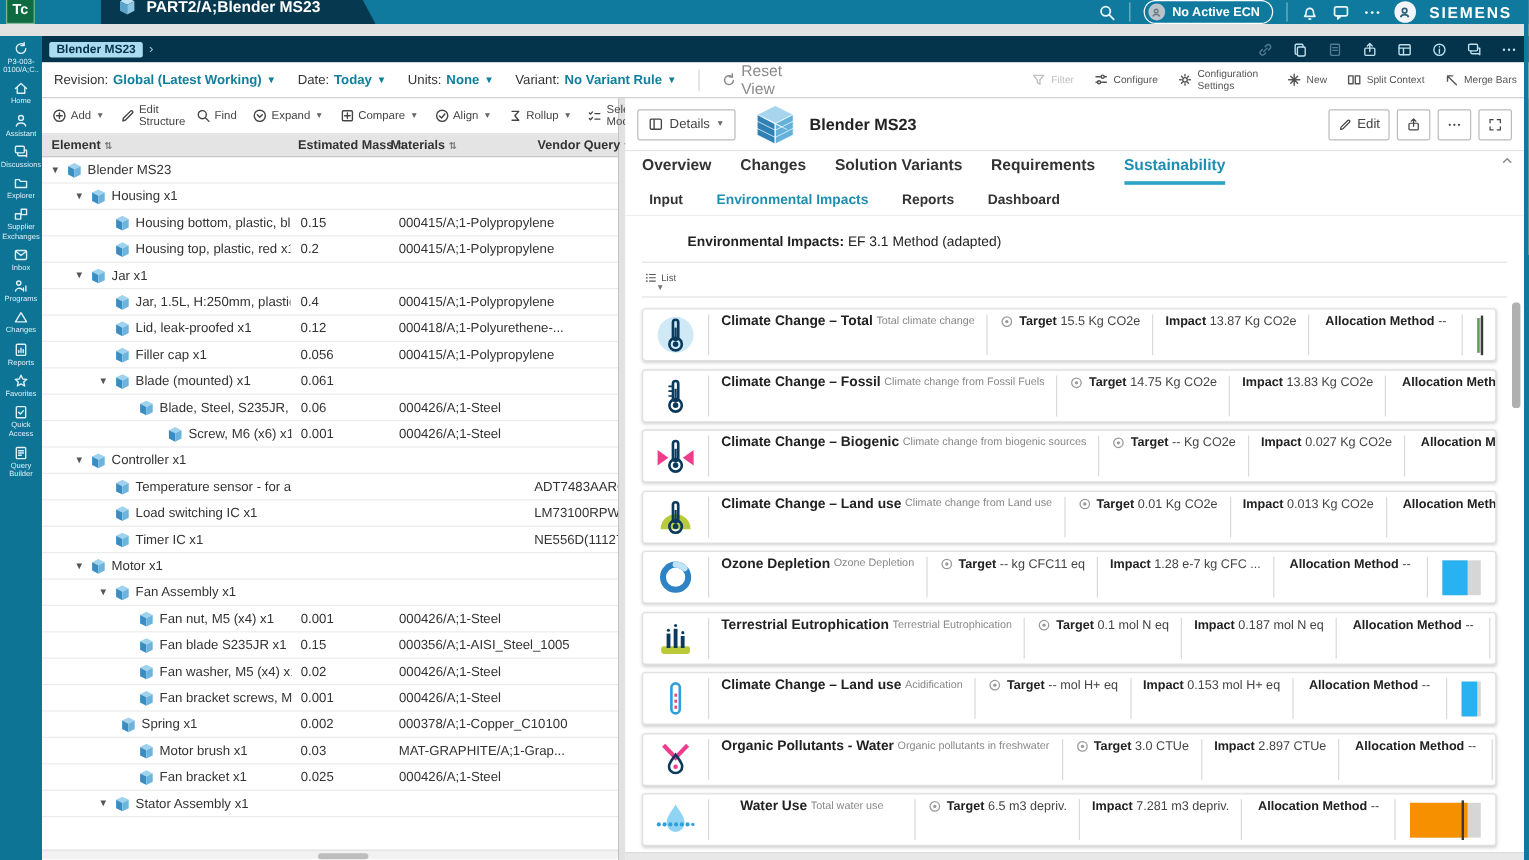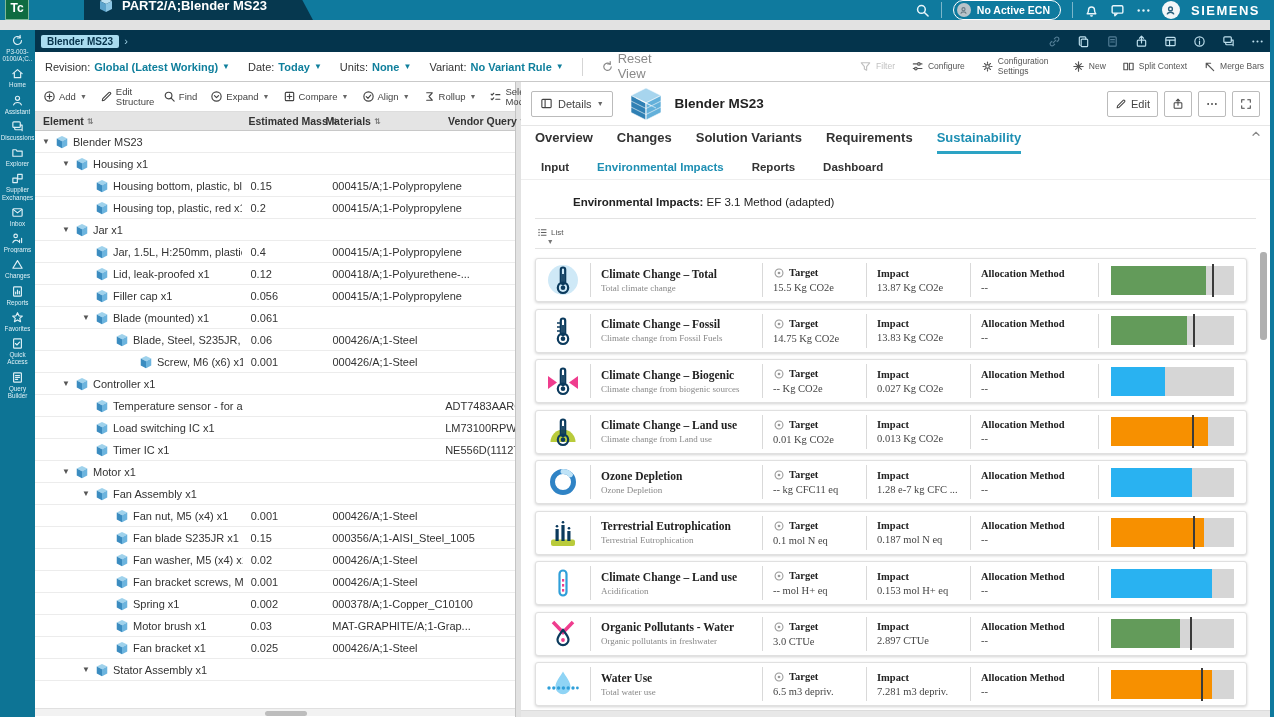--- a/index.html
+++ b/index.html
@@ -89,21 +89,21 @@
   .d-subtab.active { color:#1e8fb3; }
   .d-content { padding:12px 14px 0 14px; position:relative; }
   .imp-heading { font-size:11.5px; color:#222; padding:4px 2px 10px 2px; border-bottom:1px solid #e3e3e3; }
   .imp-heading b { font-weight:bold;padding-left:36px; }
   .list-row { padding:5px 2px 3px 2px; border-bottom:1px solid #e3e3e3; }
   .list-btn { display:inline-flex; flex-direction:column; align-items:center; color:#555; }
   .list-btn .top { display:flex; align-items:center; gap:3px; font-size:8px; }
   .list-btn .lcaret { font-size:7px; color:#777; line-height:1; }
   .cards { padding-top:9px; display:flex; flex-direction:column; gap:6.5px; width:712px; }
   .card { height:44px; background:#fff; border:1px solid #e0e0e0; border-radius:3px; box-shadow:0 1px 3px rgba(0,0,0,.18); display:flex; align-items:center; overflow:hidden; }
-  .cz { display:flex; flex-direction:column; justify-content:center; gap:3px; padding:0 10px; height:34px; border-left:1px solid #d9d9d9;font-family:Liberation Serif, serif; }
+  .cz { display:flex; flex-direction:row; justify-content:center; gap:3px; padding:0 10px; height:34px; border-left:1px solid #d9d9d9; }
   .cz-icon { flex:0 0 50px; display:flex; align-items:center; justify-content:center; border-left:none; }
   .cz-title { flex:0 0 172px; }
   .cz-title .t { font-size:11.5px; font-weight:bold; color:#222; white-space:nowrap; }
   .cz-title .s { font-size:9px; color:#888; white-space:nowrap; overflow:hidden; }
   .cz-target { flex:0 0 104px; }
   .cz-impact { flex:0 0 104px; }
   .cz-alloc { flex:0 0 128px; }
   .chead { display:flex; align-items:flex-start; gap:4px; font-size:10.5px; font-weight:bold; color:#222; white-space:nowrap; }
   .cval { font-size:10.5px; color:#444; white-space:nowrap; }
   .cz-bar { flex:1; display:flex; align-items:center; padding:0 12px; height:34px; border-left:1px solid #d9d9d9; }
@@ -905,21 +905,21 @@
                 <polygon points="14,4 8,7 8,15 14,12" fill="#6cb4de"></polygon>
               </svg>
             </span>
             <span>Fan bracket screws, M5 (x4) x1</span>
           </div>
           <div class="c-mass">0.001</div>
           <div class="c-mat">000426/A;1-Steel</div>
           <div class="c-ven"></div>
         </div>
         <div class="trow">
-          <div class="c-el" style="padding-left: 66px;">
+          <div class="c-el" style="padding-left: 51px;">
             <span class="c-caret"></span>
             <span>
               <svg width="14" height="14" viewBox="0 0 16 16">
                 <polygon points="8,1 14,4 8,7 2,4" fill="#9fd2ec"></polygon>
                 <polygon points="2,4 8,7 8,15 2,12" fill="#3b8cc0"></polygon>
                 <polygon points="14,4 8,7 8,15 14,12" fill="#6cb4de"></polygon>
               </svg>
             </span>
             <span>Spring x1</span>
           </div>

